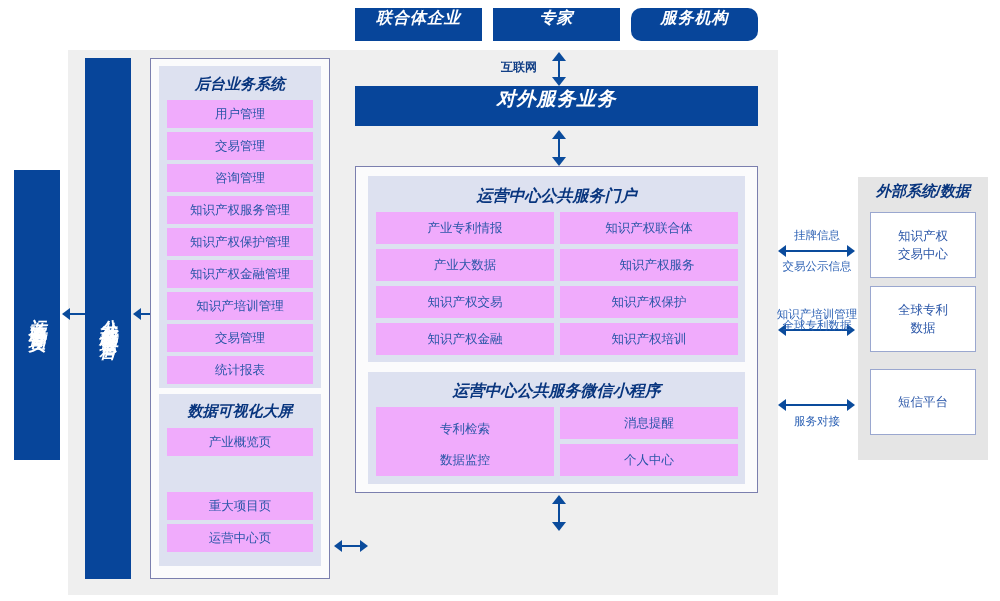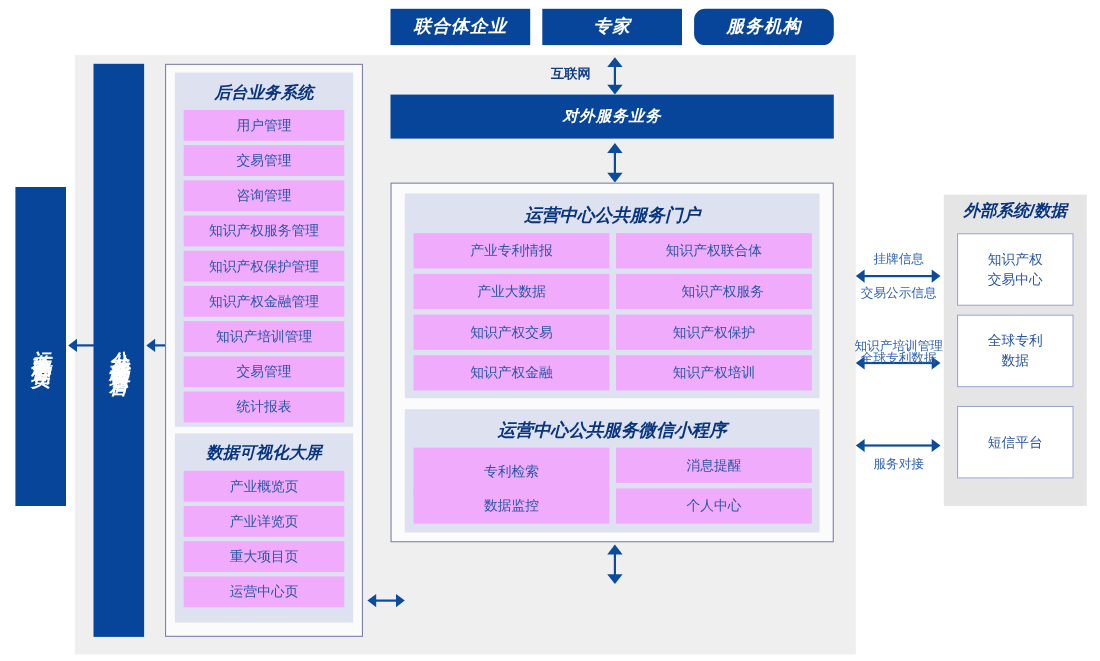--- a/index.html
+++ b/index.html
@@ -12,21 +12,21 @@
   #canvas { position: relative; width: 1000px; height: 601px; }
 
   .abs { position: absolute; }
 
   
   .navy {
     background: #07459a;
     color: #ffffff;
     font-weight: bold;
     font-style: italic;
-    display: flex; align-items: center; justify-content: center;
+    display: flex; justify-content: center;
     text-align: center;
     letter-spacing: 1px;
   }
 
   
   .stage-gray { background: #efefef; }
 
   
   .panel-white {
     background: #fbfbfc;
@@ -112,21 +112,21 @@
 
   <div class="abs stage-gray" style="left:68px; top:50px; width:710px; height:545px;"></div>
 
   <div class="abs" style="left:552px; top:52px; width:14px; height:34px;">
     <div class="abs ahead ahead-u" style="left:0px; top:0px;"></div>
     <div class="abs arrow-line-v" style="left:6px; top:6px; height:22px;"></div>
     <div class="abs ahead ahead-d" style="left:0px; top:25px;"></div>
   </div>
   <div class="abs arrow-label dark" style="left:490px; top:59px; width:58px;">互联网</div>
 
-  <div class="abs navy" style="left:355px; top:86px; width:403px; height:40px; font-size:14px;">
+  <div class="abs navy" style="left:355px; top:86px; width:403px; height:40px; font-size:19px;">
     <span>对外服务业务</span>
   </div>
 
   <div class="abs" style="left:552px; top:130px; width:14px; height:36px;">
     <div class="abs ahead ahead-u" style="left:0px; top:0px;"></div>
     <div class="abs arrow-line-v" style="left:6px; top:6px; height:24px;"></div>
     <div class="abs ahead ahead-d" style="left:0px; top:27px;"></div>
   </div>
 
   <div class="abs navy" style="left:14px; top:170px; width:46px; height:290px; font-size:17px;">
@@ -161,21 +161,20 @@
   <div class="abs cell" style="left:167px; top:228px; width:146px; height:28px;">知识产权保护管理</div>
   <div class="abs cell" style="left:167px; top:260px; width:146px; height:28px;">知识产权金融管理</div>
   <div class="abs cell" style="left:167px; top:292px; width:146px; height:28px;">知识产培训管理</div>
   <div class="abs cell" style="left:167px; top:324px; width:146px; height:28px;">交易管理</div>
   <div class="abs cell" style="left:167px; top:356px; width:146px; height:28px;">统计报表</div>
 
   <div class="abs group-lav" style="left:159px; top:394px; width:162px; height:172px;"></div>
   <div class="abs group-title" style="left:159px; top:397px; width:162px; height:28px; font-size:15px;">数据可视化大屏</div>
 
   <div class="abs cell" style="left:167px; top:428px; width:146px; height:28px;">产业概览页</div>
-  <div class="abs cell" style="left:167px; top:460px; width:146px; height:28px;">产业详览页</div>
   <div class="abs cell" style="left:167px; top:492px; width:146px; height:28px;">重大项目页</div>
   <div class="abs cell" style="left:167px; top:524px; width:146px; height:28px;">运营中心页</div>
 
   <div class="abs" style="left:334px; top:540px; width:34px; height:12px;">
     <div class="abs ahead ahead-l" style="left:0px; top:0px;"></div>
     <div class="abs arrow-line-h" style="left:6px; top:5px; width:22px;"></div>
     <div class="abs ahead ahead-r" style="left:26px; top:0px;"></div>
   </div>
 
   <div class="abs panel-white" style="left:355px; top:166px; width:403px; height:327px;"></div>

